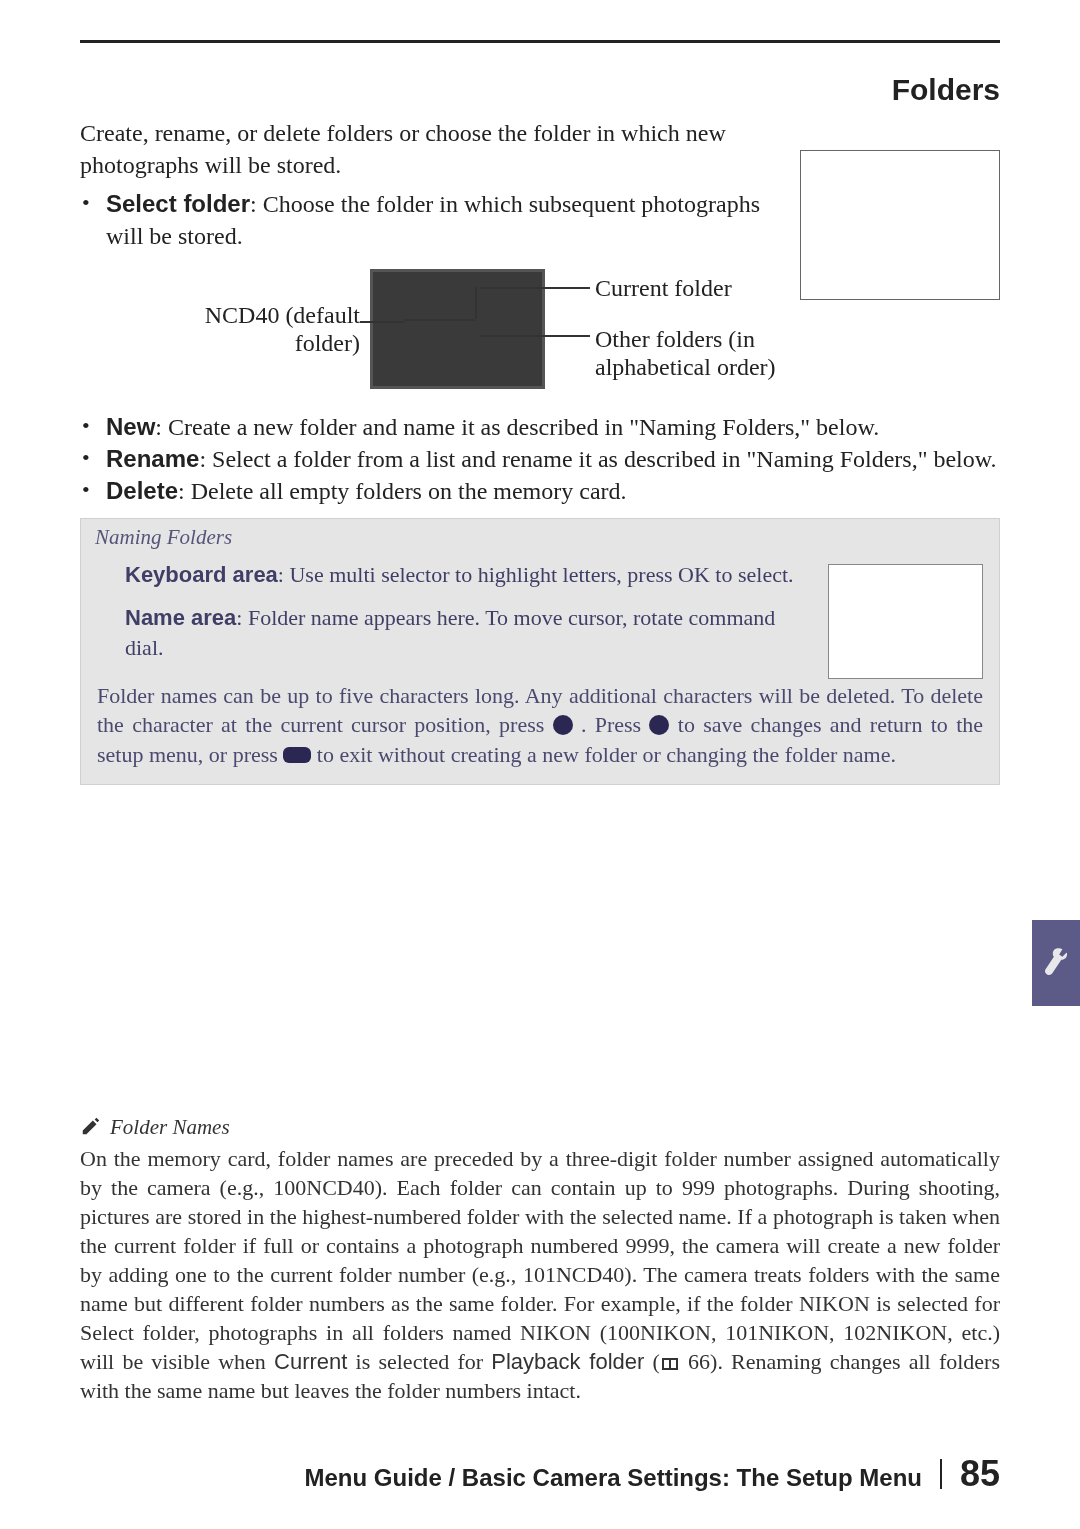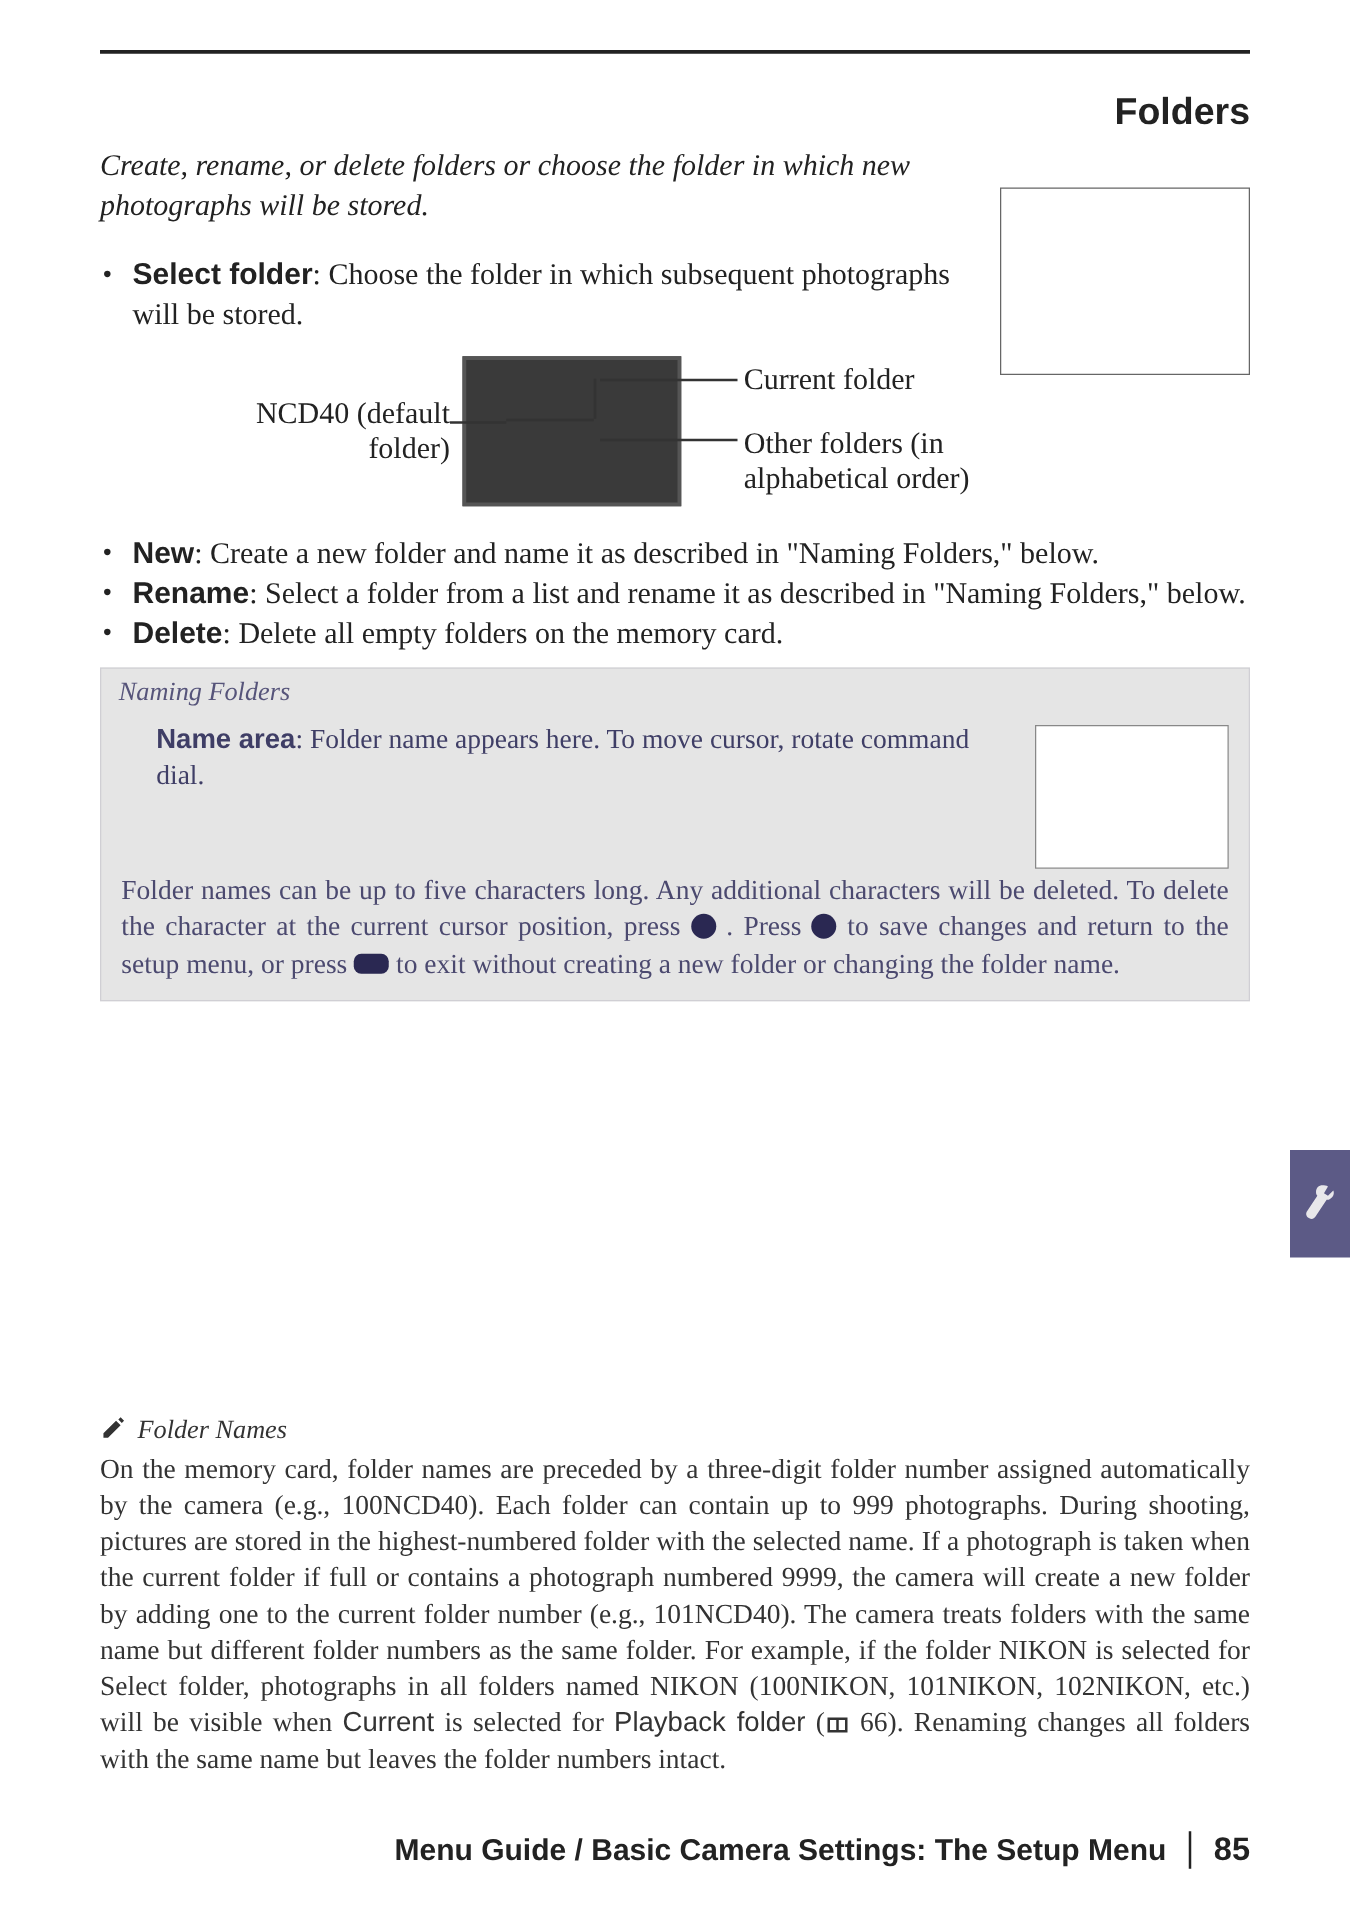--- a/index.html
+++ b/index.html
@@ -20,22 +20,21 @@
     font-family: Arial, Helvetica, sans-serif;
     font-weight: 900;
     font-size: 30px;
     margin-bottom: 10px;
     text-align: right;
   }
   .intro {
     font-size: 24px;
     line-height: 1.35;
     max-width: 720px;
-    margin-bottom: 22px;
-    font-style: italic;
+    margin-bottom: 6px;
   }
   .bullet-list { list-style: none; margin: 0; padding: 0; }
   .bullet-list > li {
     font-size: 24px;
     line-height: 1.35;
     padding-left: 26px;
     position: relative;
   }
   .bullet-list > li::before {
     content: "•";
@@ -209,21 +208,21 @@
     font-size: 24px;
   }
   .footer-divider {
     border-left: 2px solid #222;
     height: 30px;
     align-self: center;
   }
   .footer-pagenum {
     font-family: Arial, Helvetica, sans-serif;
     font-weight: 900;
-    font-size: 26px;
+    font-size: 36px;
   }
 </style>
 </head>
 <body>
 
 <div class="top-rule"></div>
 
 <h2 class="section-title">Folders</h2>
 
 <p class="intro">Create, rename, or delete folders or choose the folder in which new photographs will be stored.</p>
@@ -251,20 +250,21 @@
 <ul class="bullet-list">
   <li><span class="b-label">New</span><span>: Create a new folder and name it as described in "Naming Folders," below.</span></li>
   <li><span class="b-label">Rename</span><span>: Select a folder from a list and rename it as described in "Naming Folders," below.</span></li>
   <li><span class="b-label">Delete</span><span>: Delete all empty folders on the memory card.</span></li>
 </ul>
 
 <div class="naming-box">
   <div class="naming-title">Naming Folders</div>
   <div class="naming-inner">
     <div class="naming-text">
+      <p><span class="kbd">Keyboard area</span><span>: Use multi selector to highlight letters, press OK to select.</span></p>
       <p><span class="kbd">Name area</span><span>: Folder name appears here.  To move cursor, rotate command dial.</span></p>
     </div>
     <div class="naming-screen"></div>
   </div>
   <div class="naming-footer">
     <span>Folder names can be up to five characters long.  Any additional characters will be deleted.  To delete the character at the current cursor position, press </span>
     <span class="icon-inline"></span>
     <span>.  Press </span>
     <span class="icon-inline"></span>
     <span> to save changes and return to the setup menu, or press </span>

